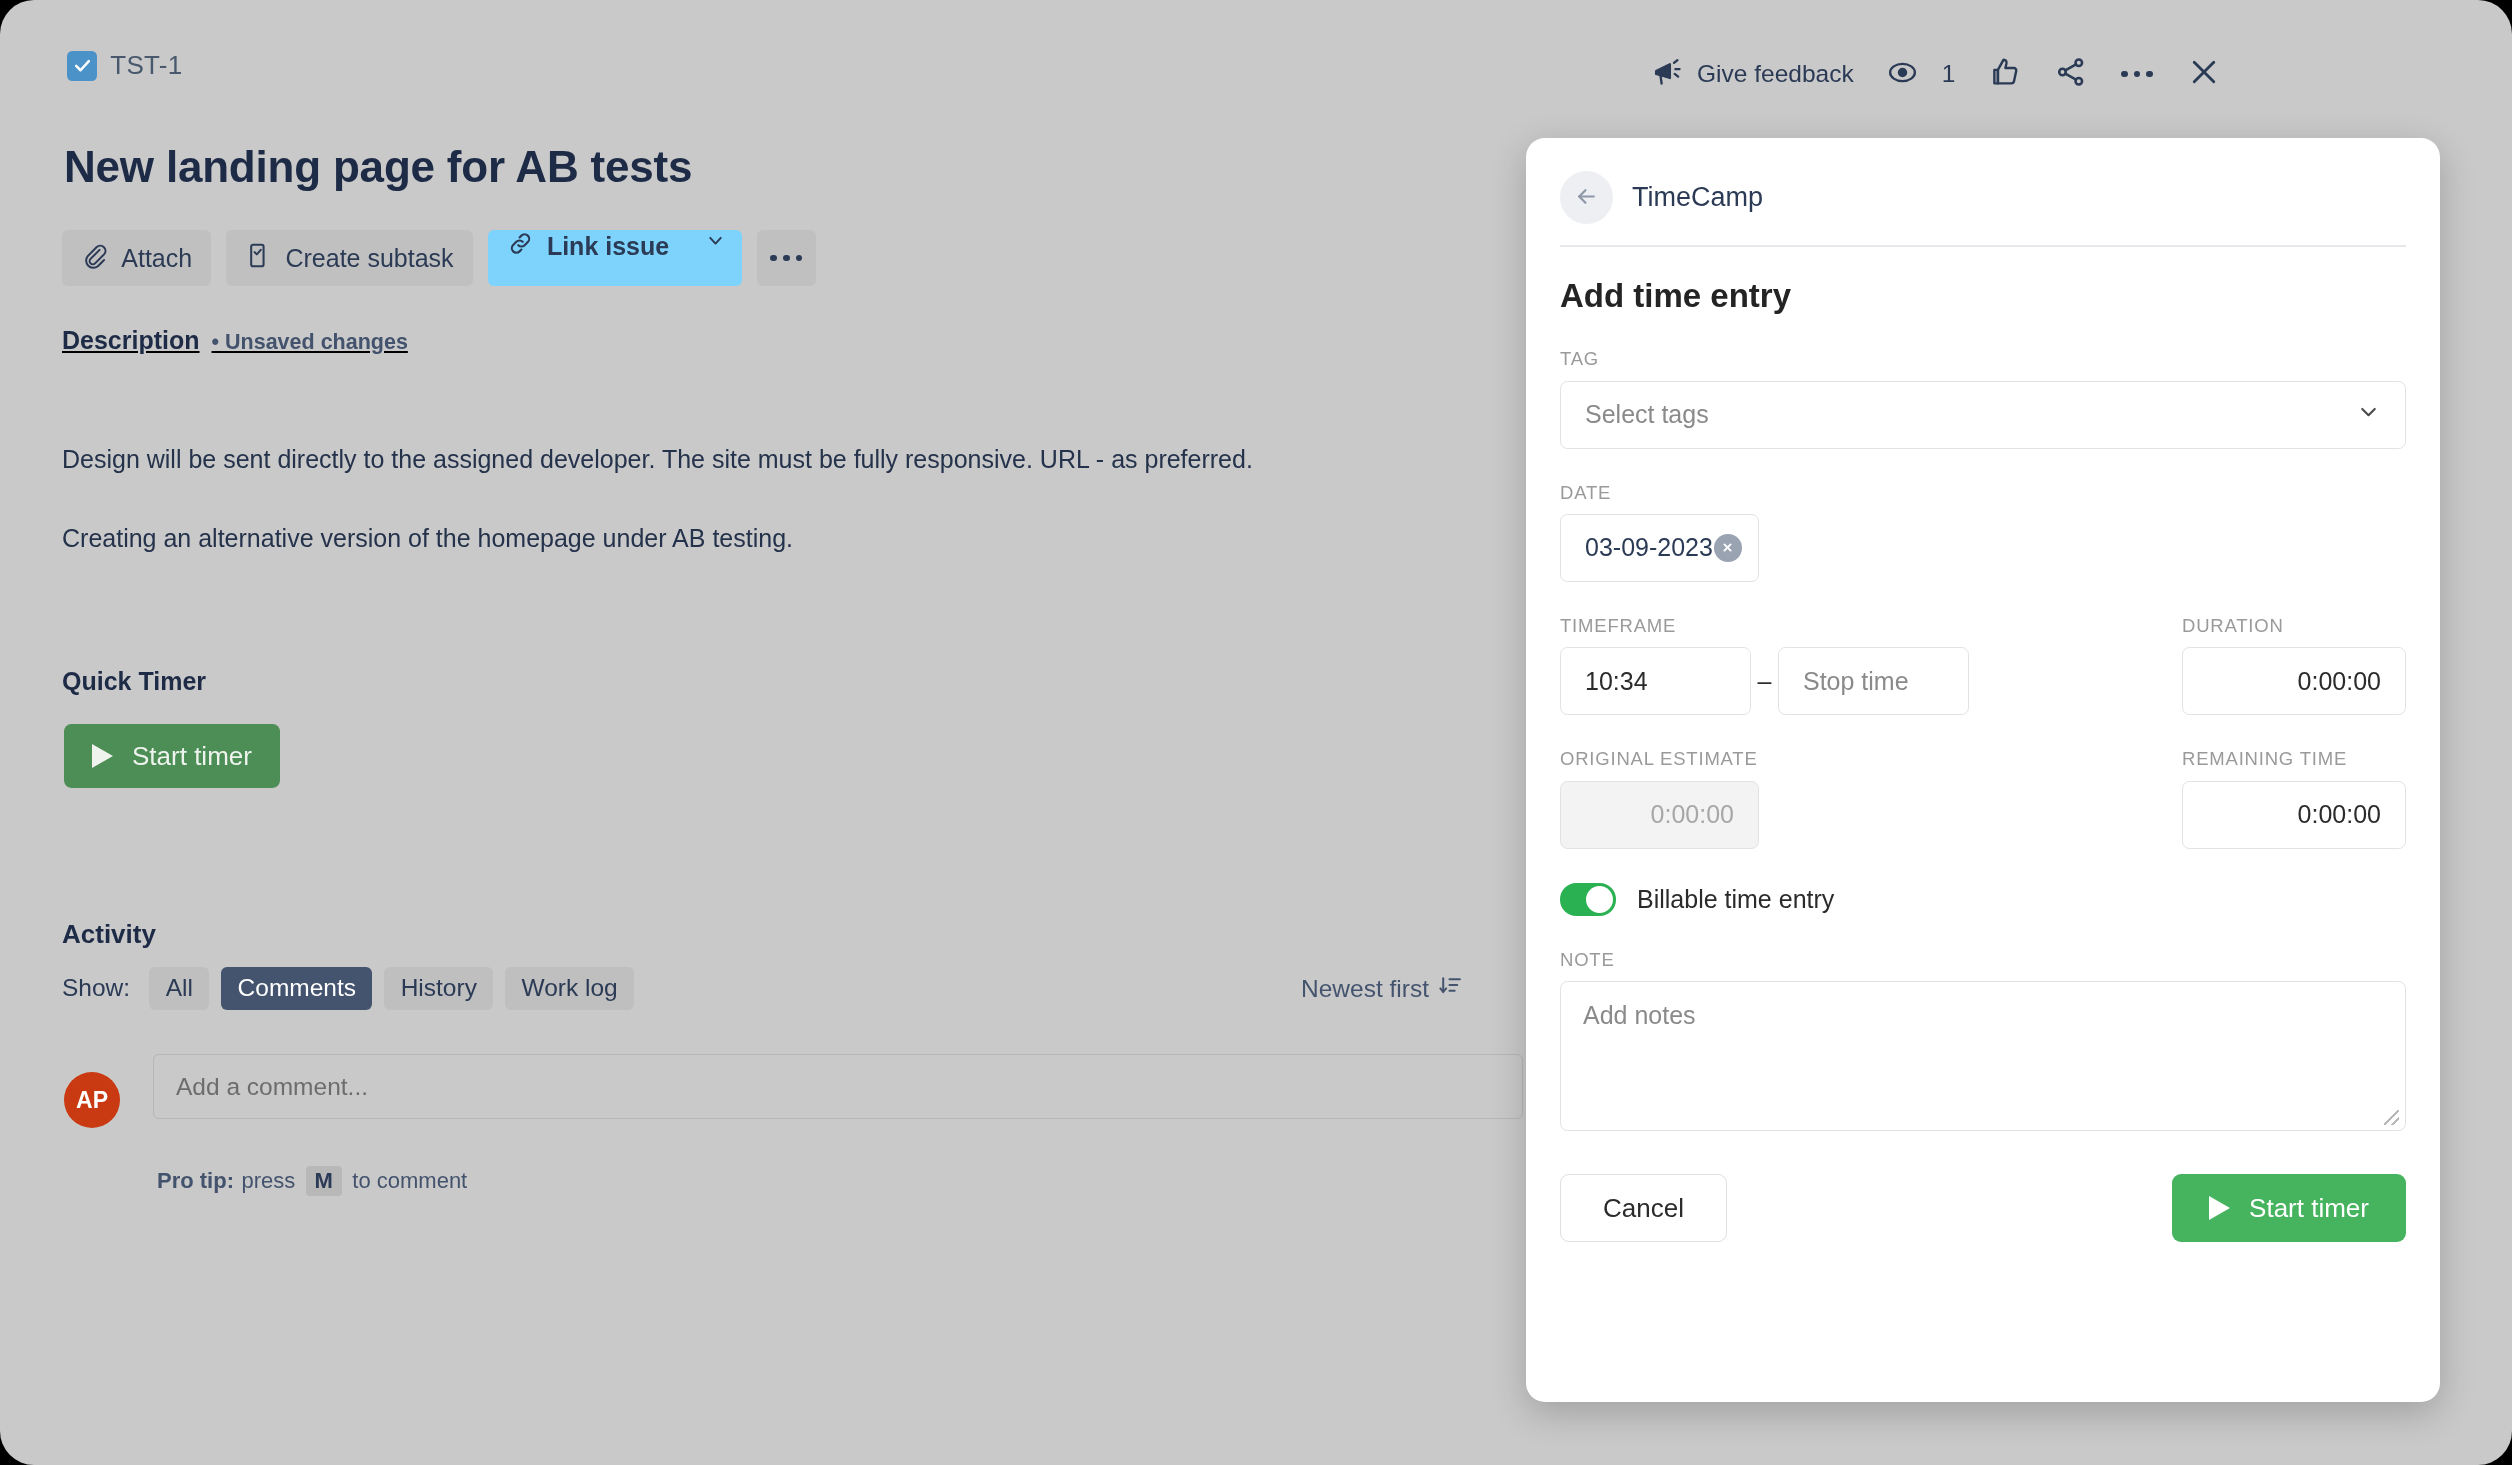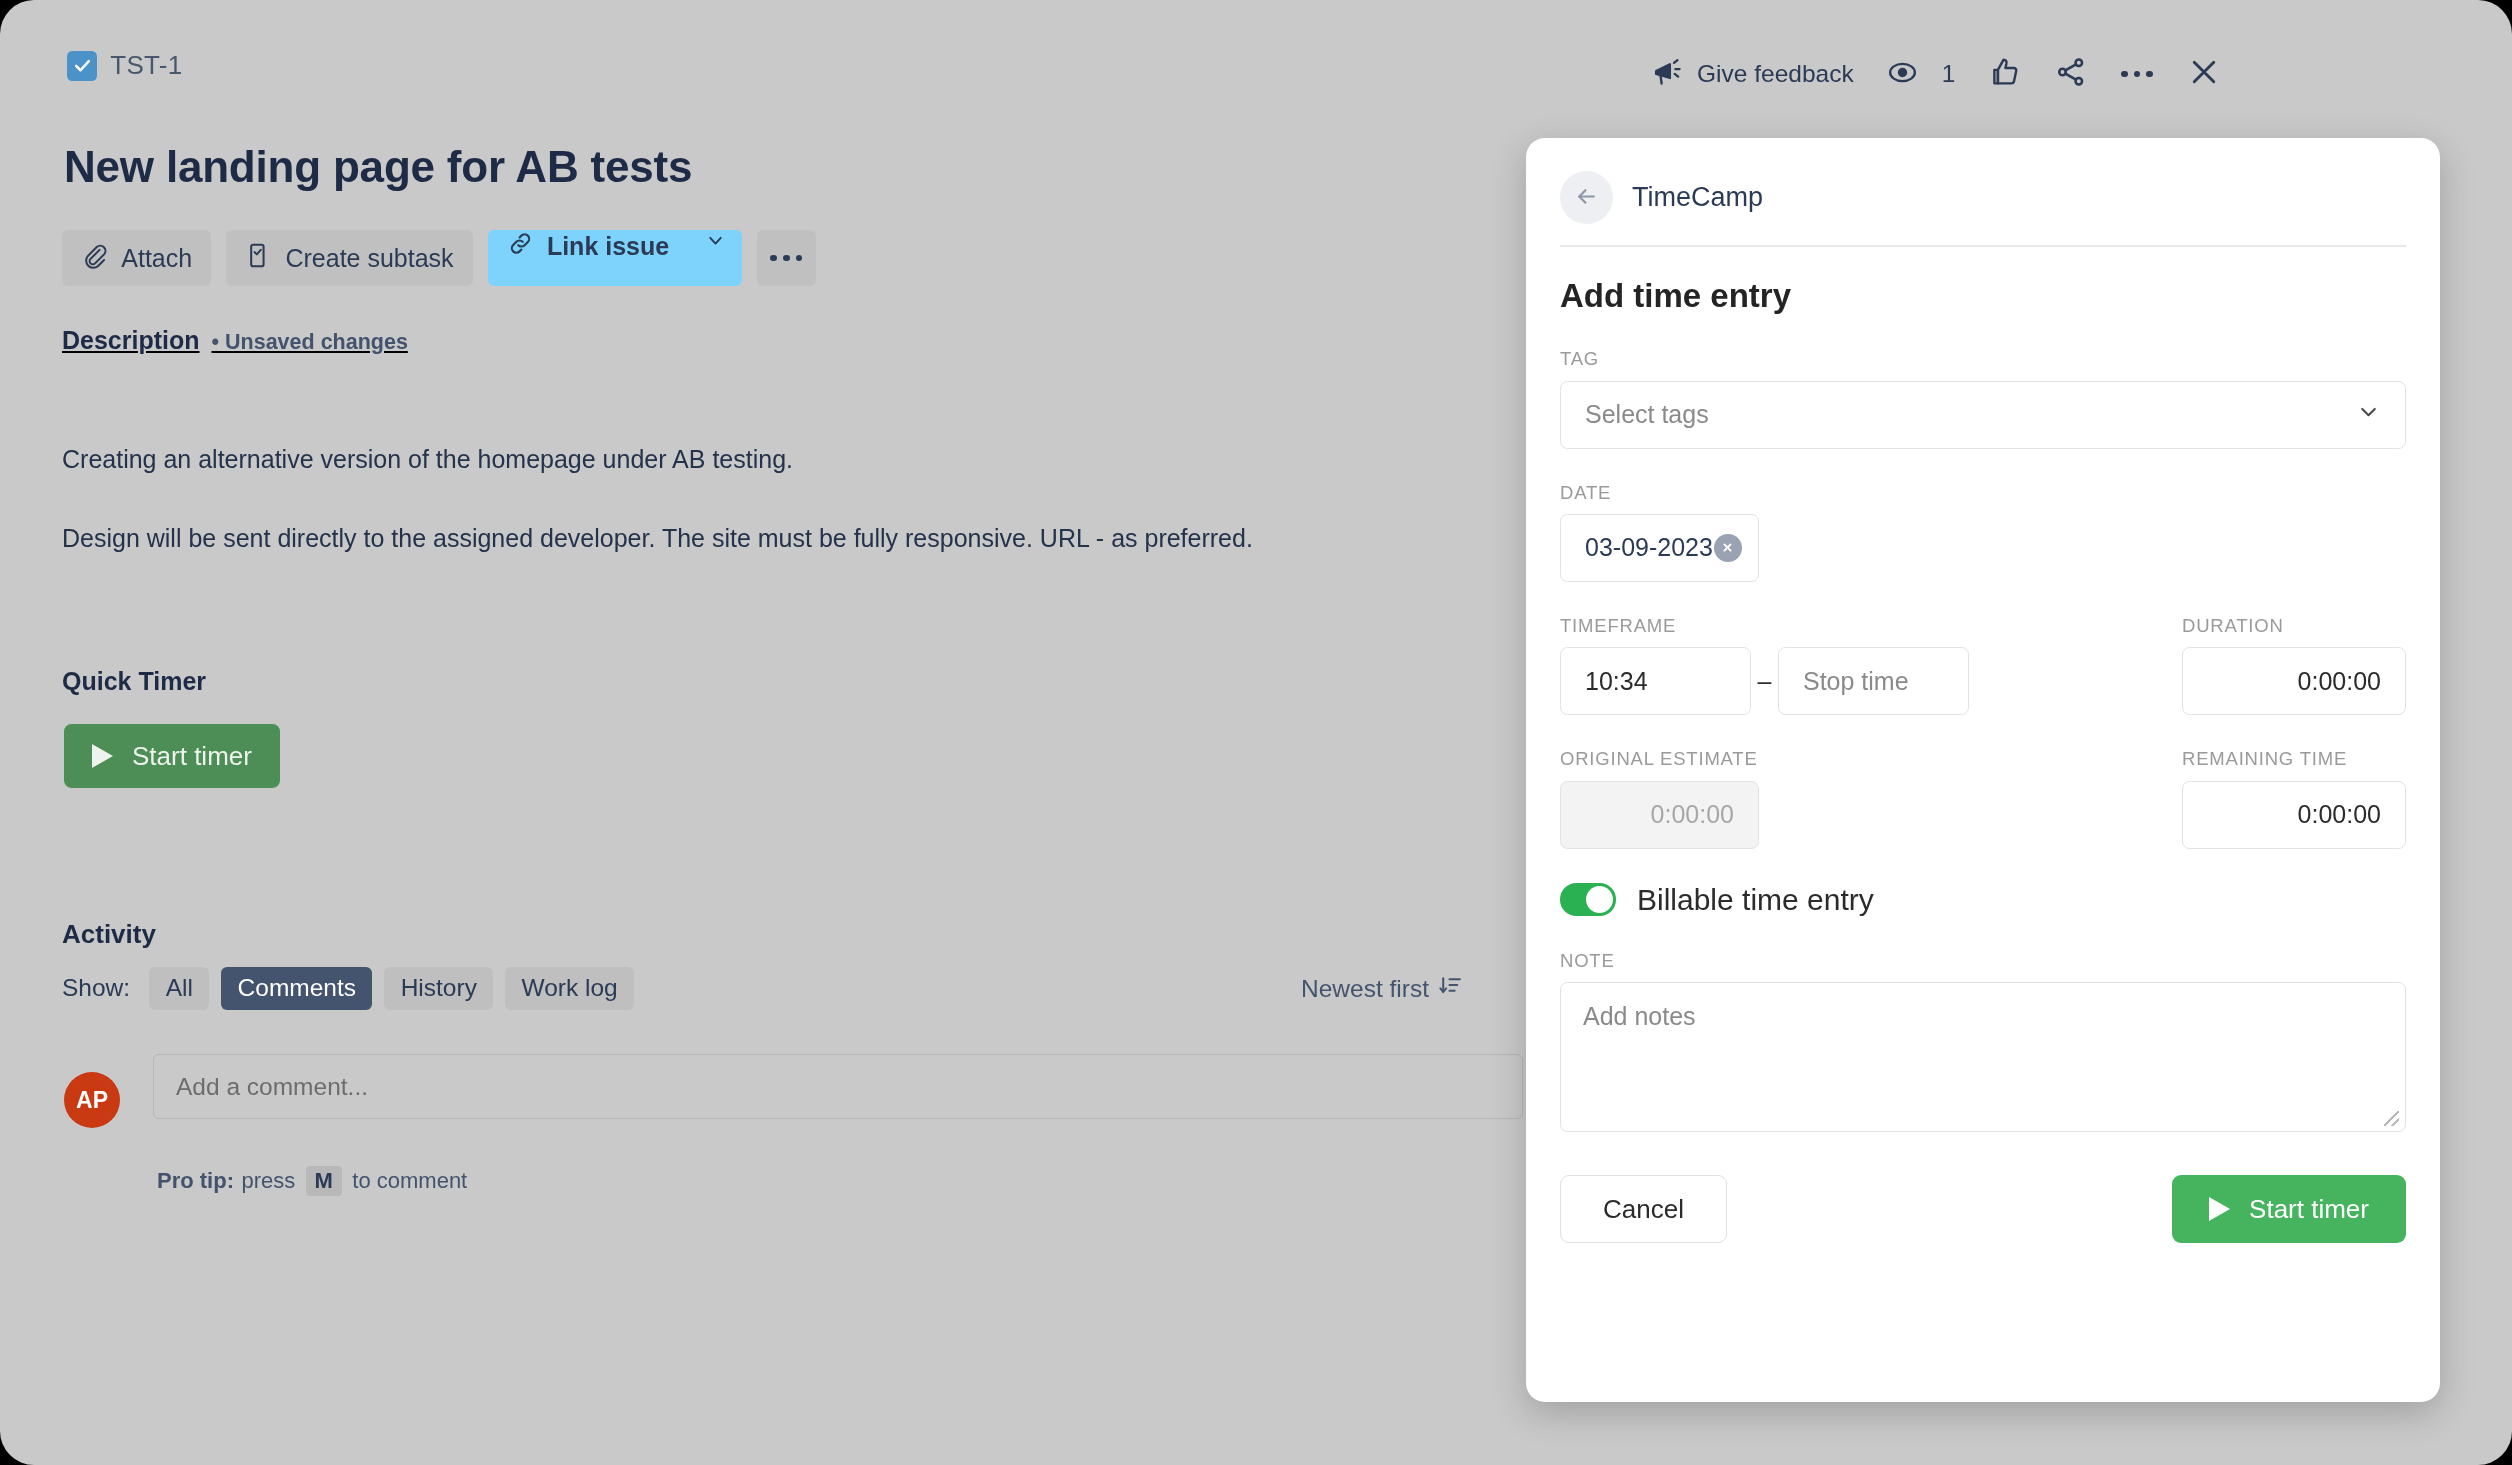--- a/index.html
+++ b/index.html
@@ -345,21 +345,21 @@
   .toggle {
     width: 56px; height: 33px; border-radius: 16.3px;
     background: #2ab152;
     position: relative; cursor: pointer; flex:none;
   }
   .toggle .knob {
     position: absolute; right: 3px; top: 3px;
     width: 27px; height: 27px; border-radius: 50%;
     background: #fff;
   }
-  .toggle-label { font-size: 30px; color: #2b2b2b; }
+  .toggle-label { font-size: 25px; color: #2b2b2b; }
 
   .note-area {
     border: 1.5px solid #e2e2e2;
     border-radius: 7.4px;
     height: 150px;
     padding: 19px 22px;
     box-sizing: border-box;
     color: #8a8a8a;
     font-size: 25px;
     position: relative;
@@ -523,22 +523,22 @@
           </span>
       </div>
     </div>
 
     <div class="desc-head">
       <span class="desc-label">Description</span>
       <span class="desc-unsaved">• Unsaved changes</span>
     </div>
 
     <div class="desc-body">
+      <p>Design will be sent directly to the assigned developer. The site must be fully responsive. URL - as preferred.</p>
       <p>Creating an alternative version of the homepage under AB testing.</p>
-      <p>Design will be sent directly to the assigned developer. The site must be fully responsive. URL - as preferred.</p>
     </div>
 
     <div class="quick-timer-label">Quick Timer</div>
     <button class="quick-timer-btn">
       <span class="play-tri"></span>
       <span>Start timer</span>
     </button>
 
     <div class="activity-label">Activity</div>
 

